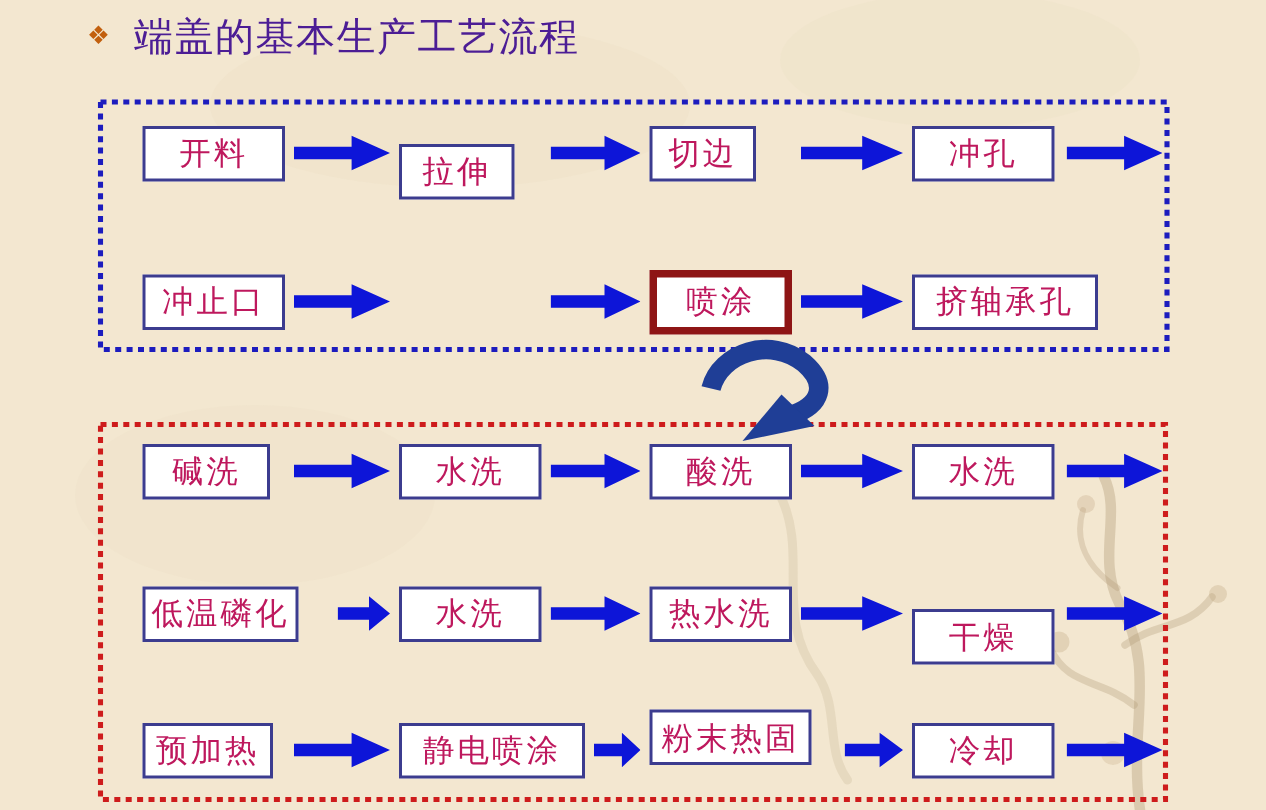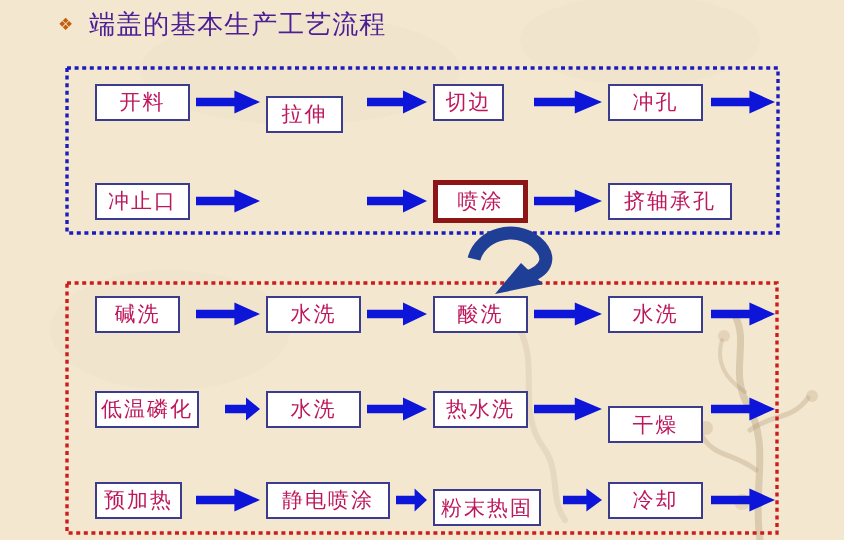--- a/index.html
+++ b/index.html
@@ -135,21 +135,21 @@
       </div>
       <div class="barrow" style="left: 644px; top: 113px; width: 64px;"></div>
       <div class="pbox" style="left: 28px; top: 198.5px; width: 87px;">
         <span>预加热</span>
       </div>
       <div class="barrow" style="left: 129px; top: 204px; width: 64px;"></div>
       <div class="pbox" style="left: 199px; top: 198.5px; width: 124px;">
         <span>静电喷涂</span>
       </div>
       <div class="barrow" style="left: 329px; top: 204px; width: 31px;"></div>
-      <div class="pbox" style="left: 366px; top: 206px; width: 108px;">
+      <div class="pbox" style="left: 366px; top: 190px; width: 108px;">
         <span>粉末热固</span>
       </div>
       <div class="barrow" style="left: 496px; top: 204px; width: 39px;"></div>
       <div class="pbox" style="left: 541px; top: 198.5px; width: 95px;">
         <span>冷却</span>
       </div>
       <div class="barrow" style="left: 644px; top: 204px; width: 64px;"></div>
     </div>
 
   <svg class="connector" width="844" height="540" viewBox="0 0 844 540">

